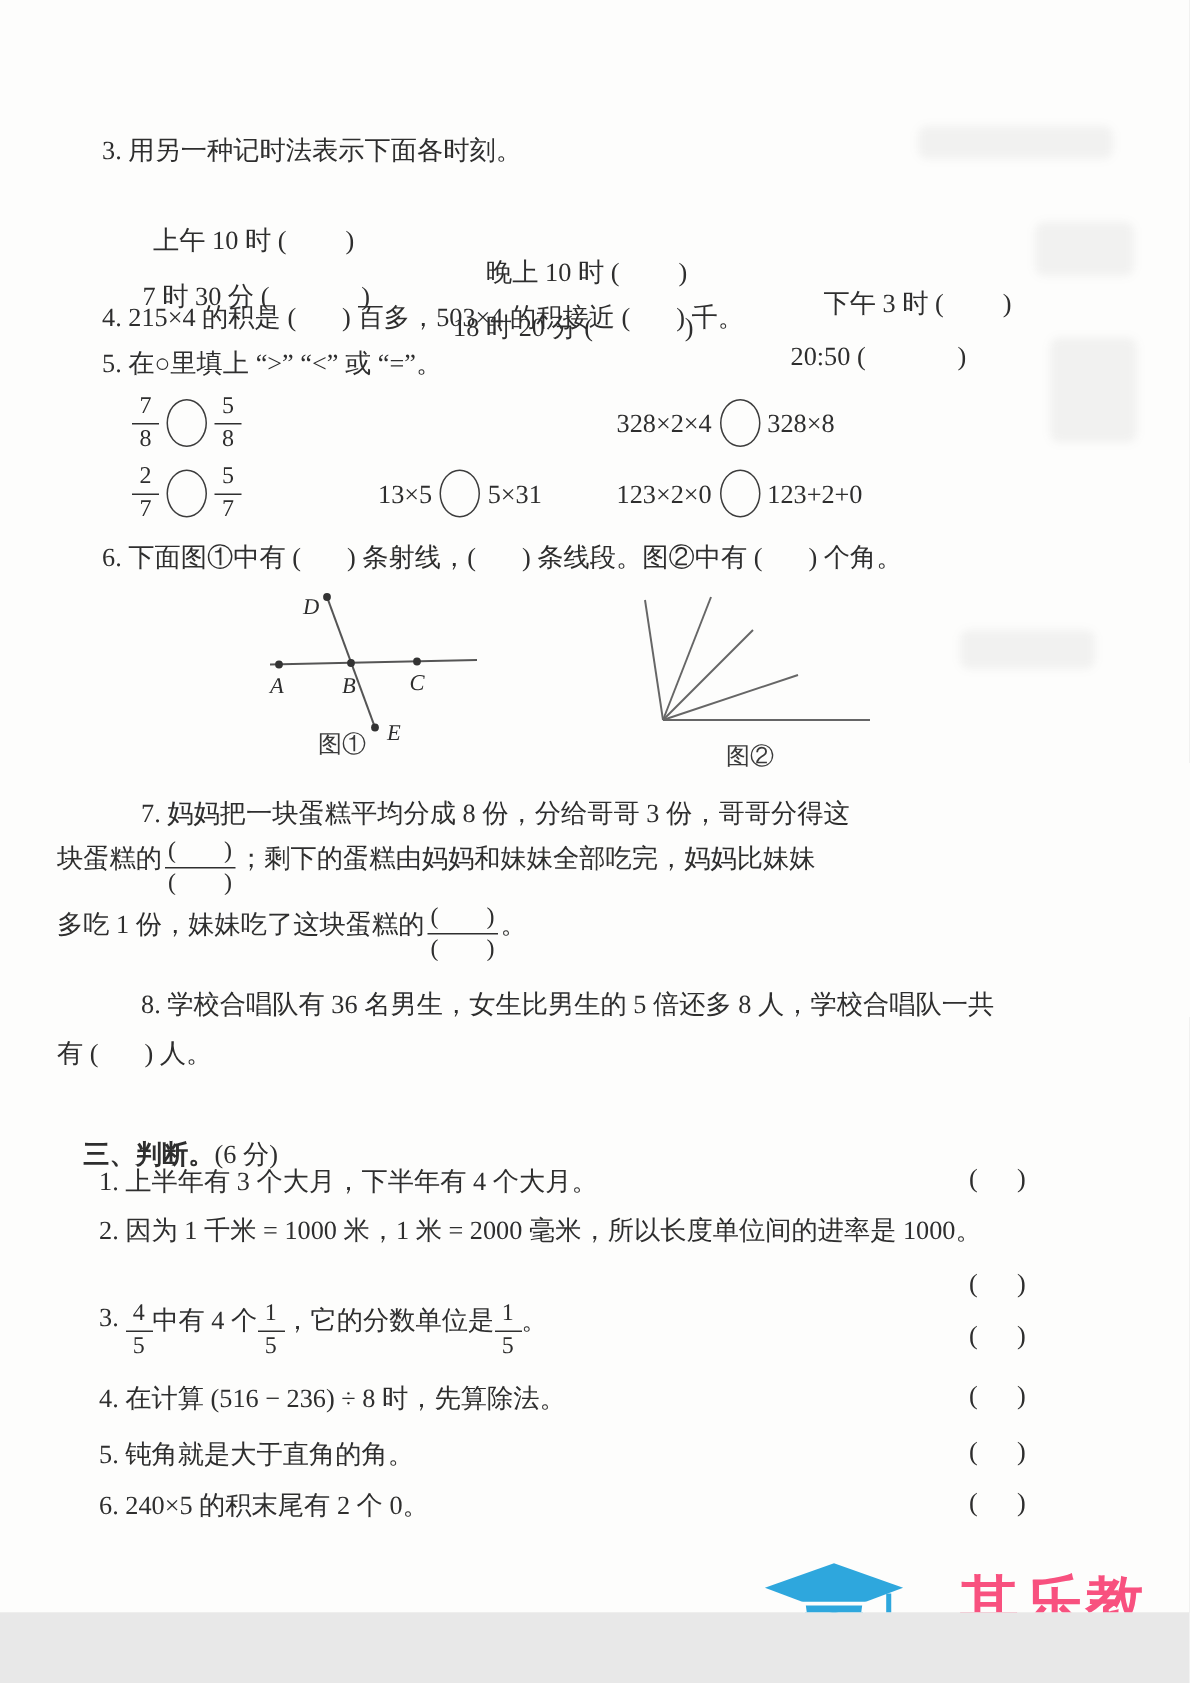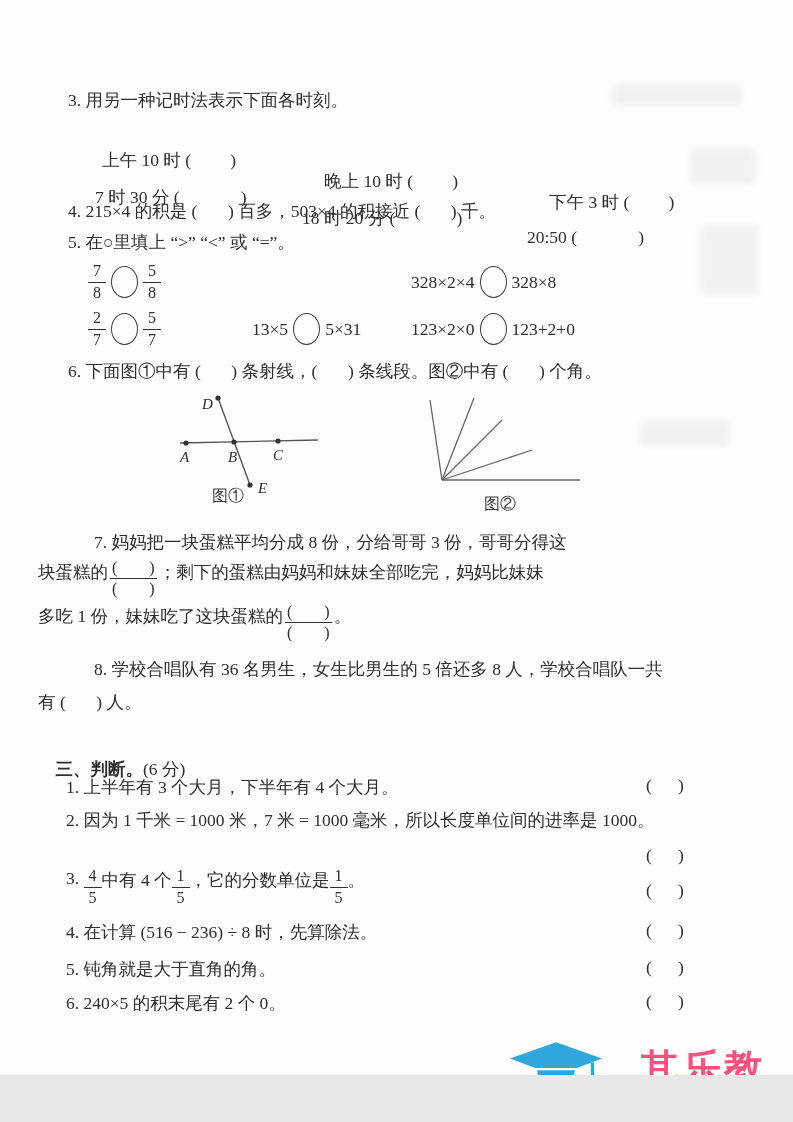--- a/index.html
+++ b/index.html
@@ -127,21 +127,21 @@
   <div class="row" style="left:94px;top:657px;">8. 学校合唱队有 36 名男生，女生比男生的 5 倍还多 8 人，学校合唱队一共</div>
   <div class="row" style="left:38px;top:690px;">有 (       ) 人。</div>
 
   <div class="row" style="left:38px;top:736px;">
     <span class="bold">三、判断。</span><span>(6 分)</span>
   </div>
 
   <div class="row" style="left:66px;top:775px;">1. 上半年有 3 个大月，下半年有 4 个大月。</div>
   <div class="jblank" style="top:775px;">(      )</div>
 
-  <div class="row" style="left:66px;top:808px;">2. 因为 1 千米 = 1000 米，7 米 = 1000 毫米，所以长度单位间的进率是 1000。</div>
+  <div class="row" style="left:66px;top:808px;">2. 因为 1 千米 = 1000 米，1 米 = 2000 毫米，所以长度单位间的进率是 1000。</div>
   <div class="jblank" style="top:845px;">(      )</div>
 
   <div class="row jline" style="left:66px;top:868px;height:40px;">
     <span class="pre">3. </span><span class="frac"><span class="num">4</span><span class="den">5</span></span><span class="pre">中有 4 个</span><span class="frac"><span class="num">1</span><span class="den">5</span></span><span class="pre">，它的分数单位是</span><span class="frac"><span class="num">1</span><span class="den">5</span></span><span class="pre">。</span>
   </div>
   <div class="jblank" style="top:880px;">(      )</div>
 
   <div class="row" style="left:66px;top:920px;">4. 在计算 (516 − 236) ÷ 8 时，先算除法。</div>
   <div class="jblank" style="top:920px;">(      )</div>
 

